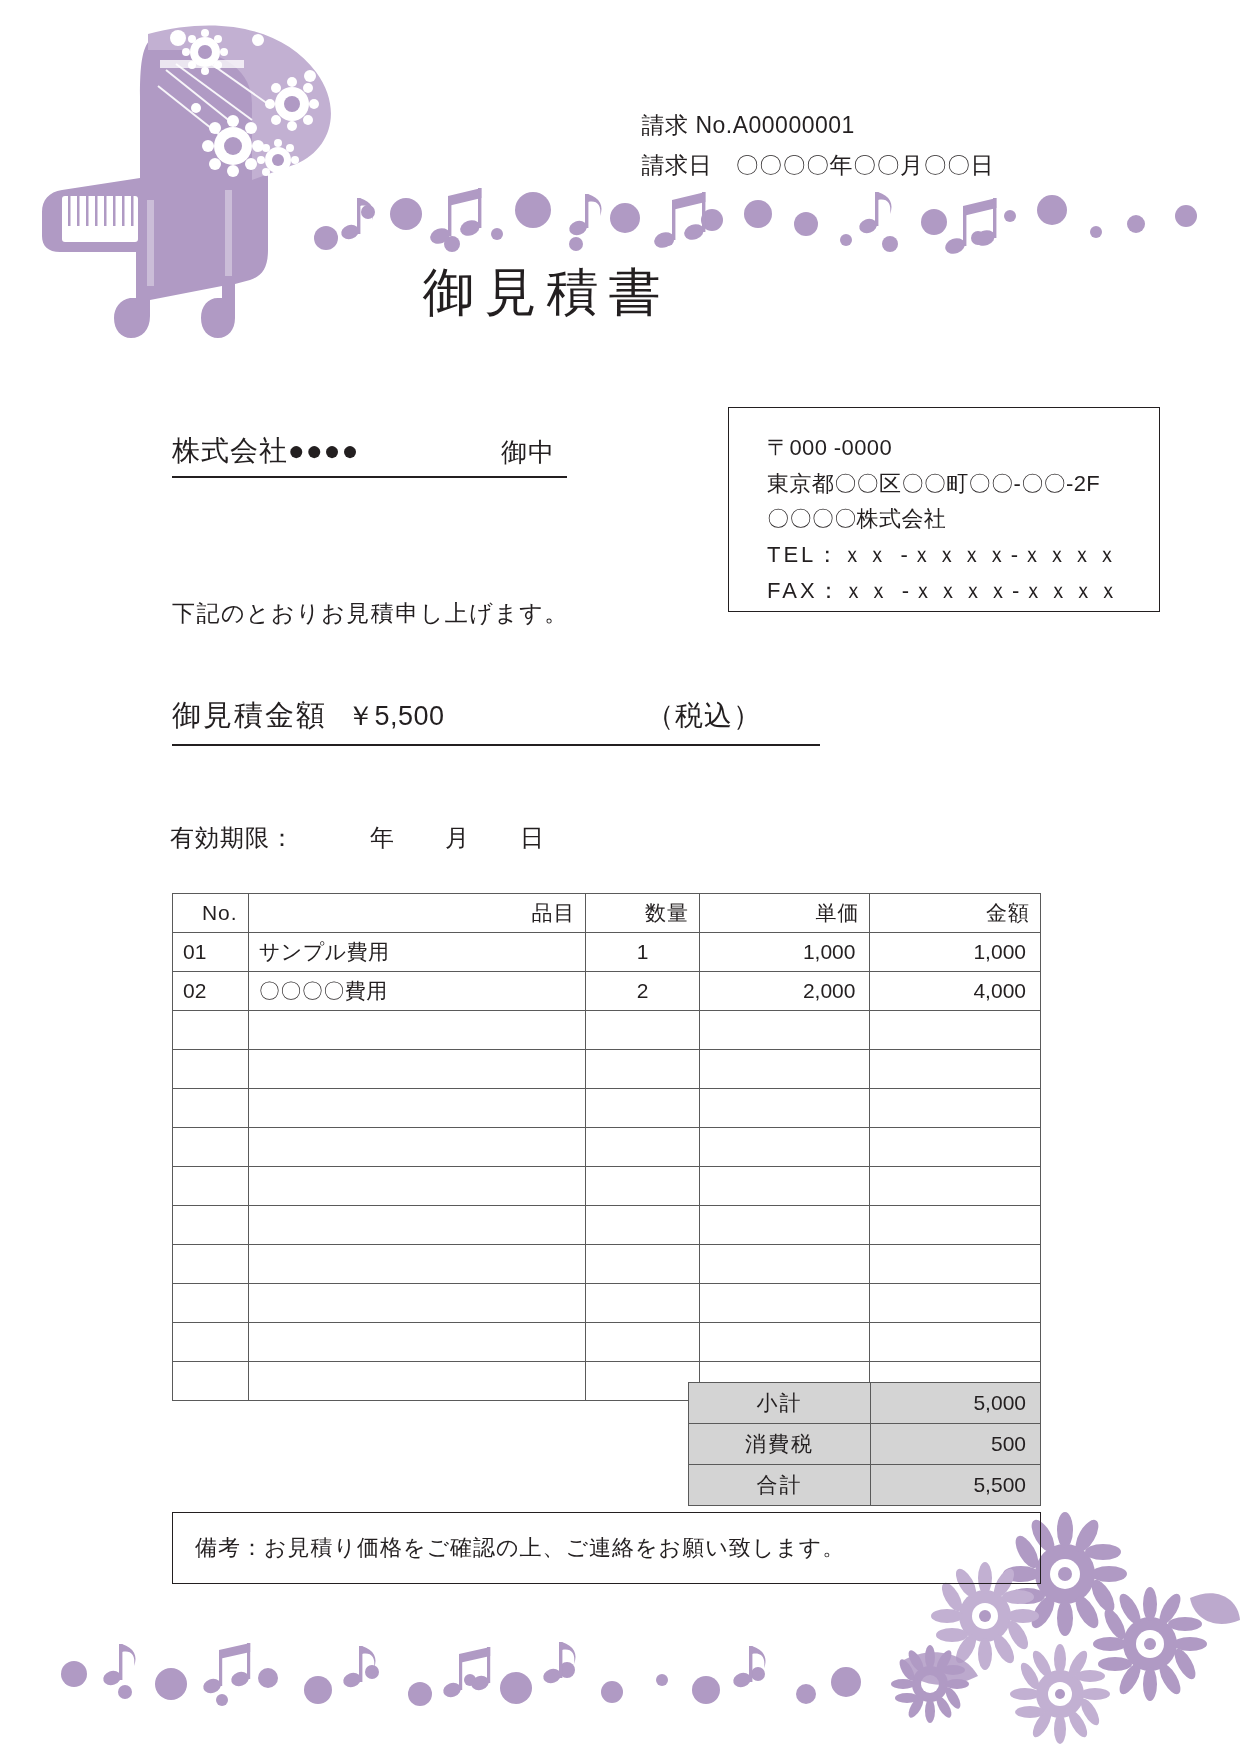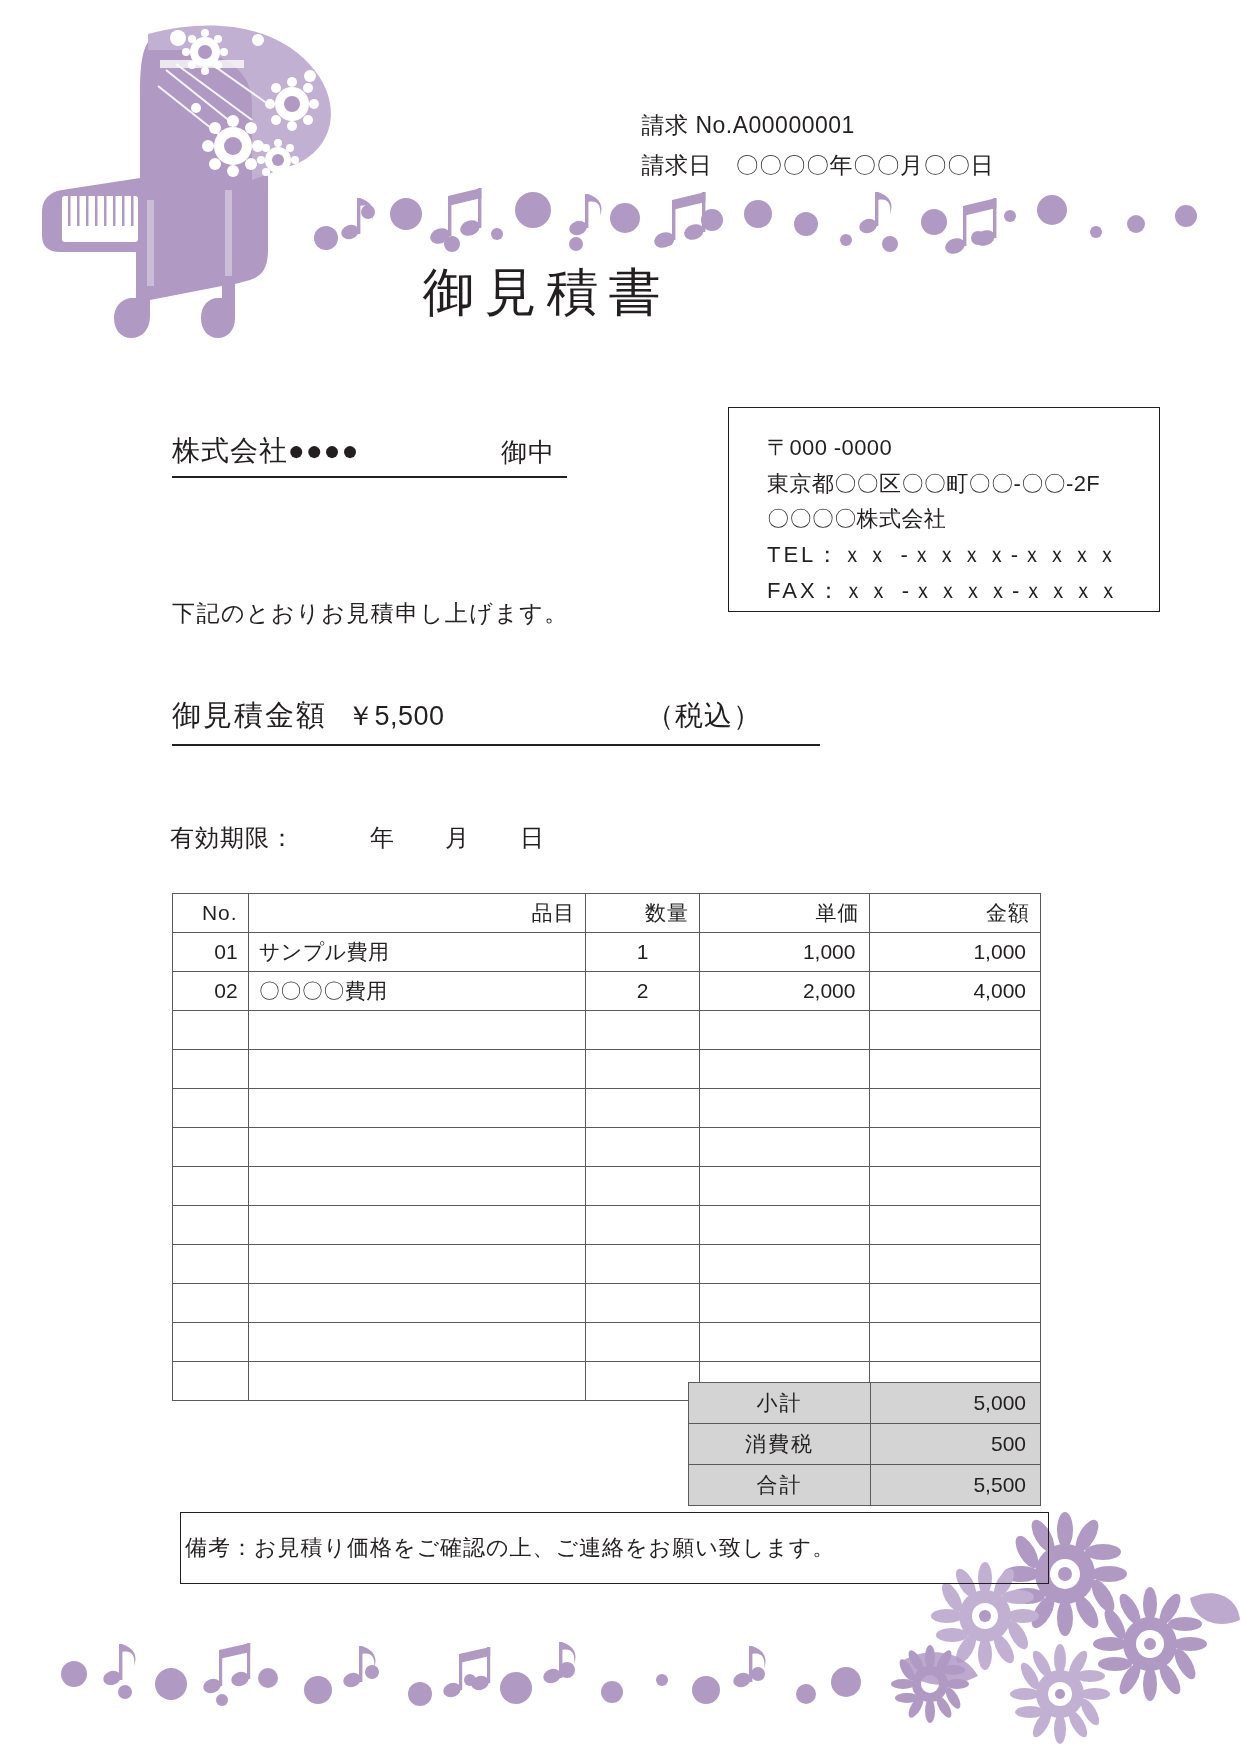--- a/index.html
+++ b/index.html
@@ -51,33 +51,33 @@
   table.items{position:absolute;left:172px;top:893px;border-collapse:collapse;width:869px;
               font-size:21px;}
   table.items th,table.items td{border:1px solid #5a5a5a;height:38px;padding:0 10px;font-weight:400;}
   table.items th{text-align:right;letter-spacing:1px;}
   .c-no{width:58px;text-align:center;}
   .c-item{width:369px;text-align:left;margin-top:40px;}
   .c-qty{width:105px;text-align:center;}
   .c-price{width:162px;text-align:right;}
   .c-amt{width:162px;text-align:right;}
   table.items td.c-item{text-align:left;letter-spacing:.5px;}
-  table.items td.c-no{text-align:right;}
+  table.items td.c-no{text-align:left;}
   table.items td.c-qty{text-align:center;}
   table.items td.c-price,table.items td.c-amt{text-align:right;padding-right:14px;}
 
   
   table.totals{position:absolute;left:688px;top:1382px;border-collapse:collapse;width:353px;font-size:21px;}
   table.totals td{border:1px solid #5a5a5a;height:38px;background:#d4d4d4;}
   table.totals td.t-label{width:191px;text-align:center;letter-spacing:2px;}
   table.totals td.t-value{width:162px;text-align:right;padding-right:14px;}
 
   
-  .remarks{position:absolute;left:180px;top:1512px;width:869px;height:72px;border:1.5px solid #231f20;
-           box-sizing:border-box;display:flex;align-items:center;padding-left:4px;
+  .remarks{position:absolute;left:172px;top:1512px;width:869px;height:72px;border:1.5px solid #231f20;
+           box-sizing:border-box;display:flex;align-items:center;padding-left:22px;
            font-size:22px;letter-spacing:1px;background:transparent;}
 </style>
 </head>
 <body>
 
 <div class="page">
 
   <svg class="deco-top" viewBox="0 0 1241 360" xmlns="http://www.w3.org/2000/svg">
     <g fill="#b09ac4">
 

